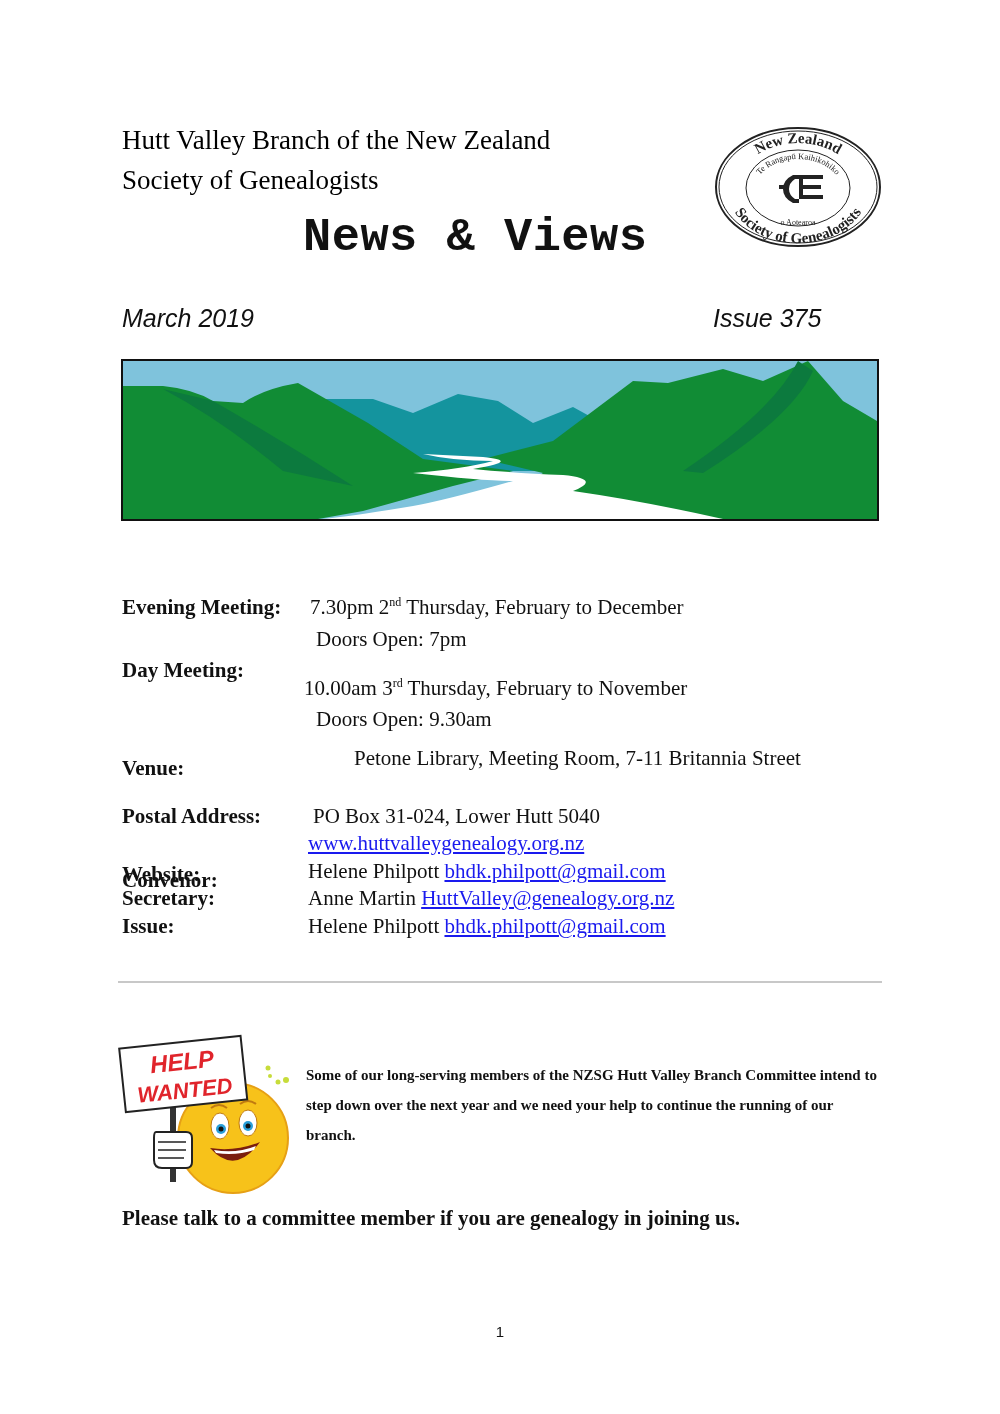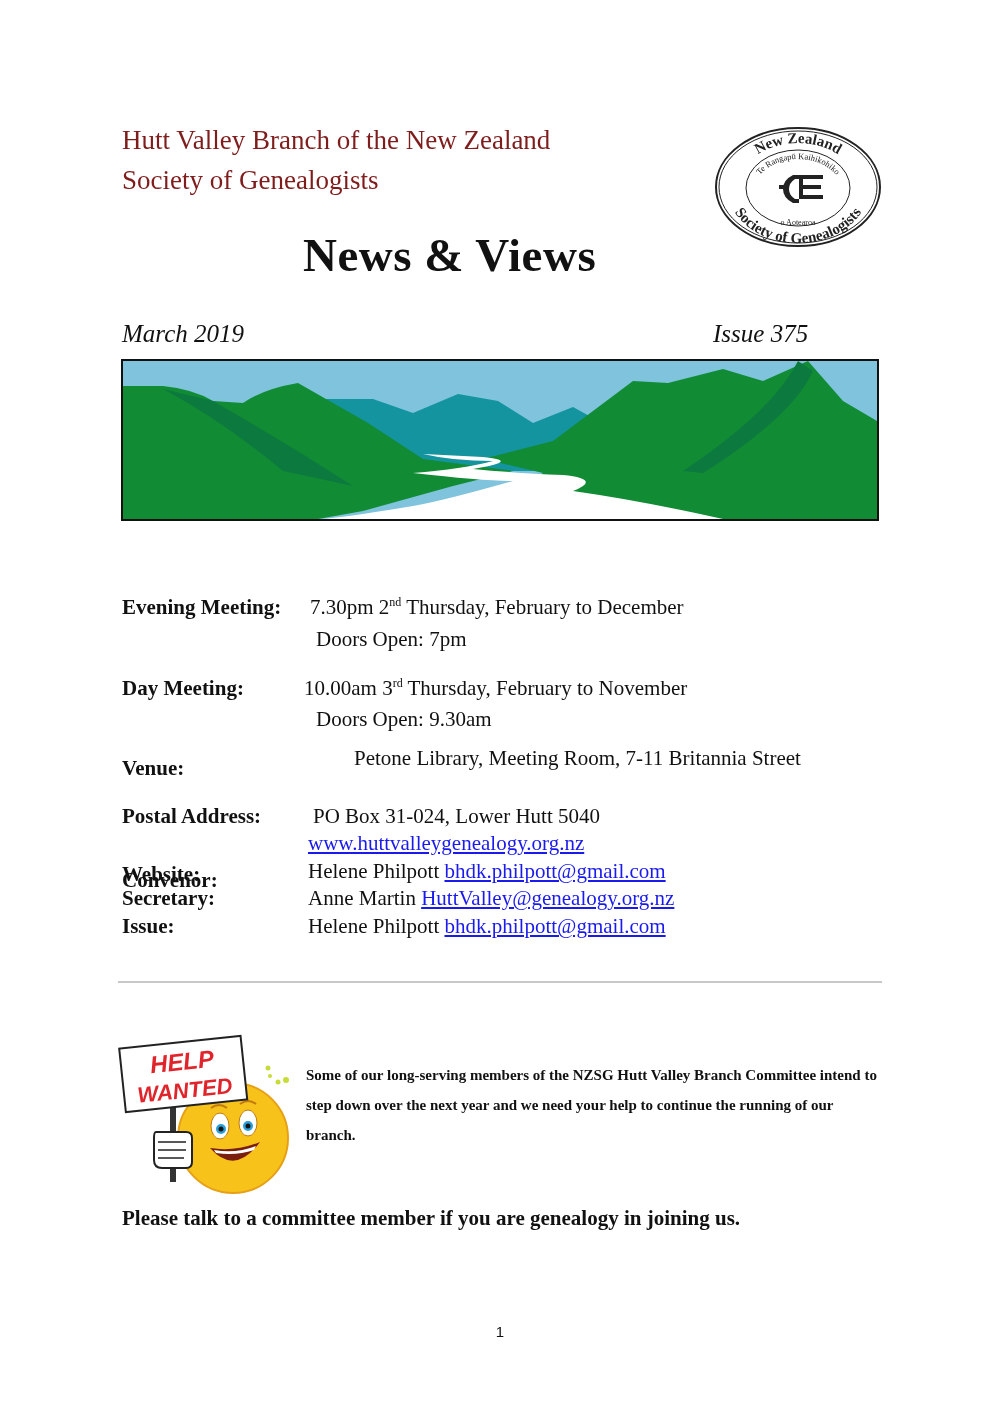--- a/index.html
+++ b/index.html
@@ -1,21 +1,21 @@
 <!DOCTYPE html>
 <html><head>
   <meta charset="utf-8">
   <style>
     * { margin: 0; padding: 0; box-sizing: border-box; }
     html, body { width: 1000px; height: 1414px; background: #ffffff; overflow: hidden; }
     body { position: relative; font-family: "DejaVu Serif", "Liberation Serif", serif; color: #111; }
     .abs { position: absolute; }
-    .org-line { font-family: "Liberation Serif", serif; font-size: 27px; line-height: 36px; color: #7f1d1d; left: 122px; }
-    .title { font-family: Liberation Serif, serif; font-weight: bold; font-size: 47px; left: 303px; top: 228px; letter-spacing: 0.5px; }
-    .ital { font-family: Liberation Serif, serif; font-style: italic; font-size: 25px; top: 320px; }
+    .org-line { font-family: "Liberation Serif", serif; font-size: 27px; line-height: 36px; color: #000000; left: 122px; }
+    .title { font-family: Liberation Mono, monospace; font-weight: bold; font-size: 47px; left: 303px; top: 211px; letter-spacing: 0.5px; }
+    .ital { font-family: Liberation Sans, sans-serif; font-style: italic; font-size: 25px; top: 304px; }
     .banner { left: 121px; top: 359px; width: 758px; height: 162px; border: 2px solid #111; overflow: hidden; }
     .banner svg { display: block; }
     .info { font-family: "Liberation Serif", serif; font-size: 21px; line-height: 27px; }
     .info .lbl { font-weight: bold; }
     .row { position: absolute; left: 122px; white-space: nowrap; }
     .val { position: absolute; white-space: nowrap; }
     a.link { color: #1a1aee; text-decoration: underline; }
     sup { font-size: 12px; vertical-align: super; line-height: 0; }
     .divider { left: 118px; top: 981px; width: 764px; height: 2px; background: #c8c8c8; }
     .help-text { left: 306px; top: 1060px; width: 580px; font-family: "Liberation Serif", serif; font-weight: bold; font-size: 15px; line-height: 30px; }
@@ -69,21 +69,21 @@
 
 <div class="info">
   <div class="row" style="top:594px;">
     <span class="lbl">Evening Meeting:</span>
   </div>
   <div class="val" style="left:310px; top:594px;">
     <span>7.30pm 2</span><sup>nd</sup><span> Thursday, February to December</span>
   </div>
   <div class="val" style="left:316px; top:626px;">Doors Open: 7pm</div>
 
-  <div class="row" style="top:675px;">
+  <div class="row" style="top:657px;">
     <span class="lbl">Day Meeting:</span>
   </div>
   <div class="val" style="left:304px; top:675px;">
     <span>10.00am 3</span><sup>rd</sup><span> Thursday, February to November</span>
   </div>
   <div class="val" style="left:316px; top:706px;">Doors Open: 9.30am</div>
 
   <div class="row" style="top:755px;">
     <span class="lbl">Venue:</span>
   </div>

